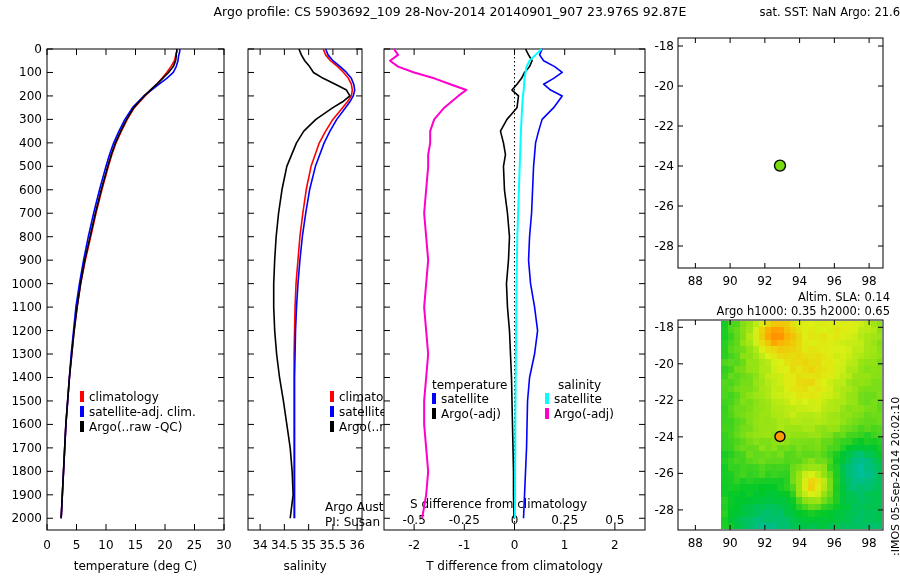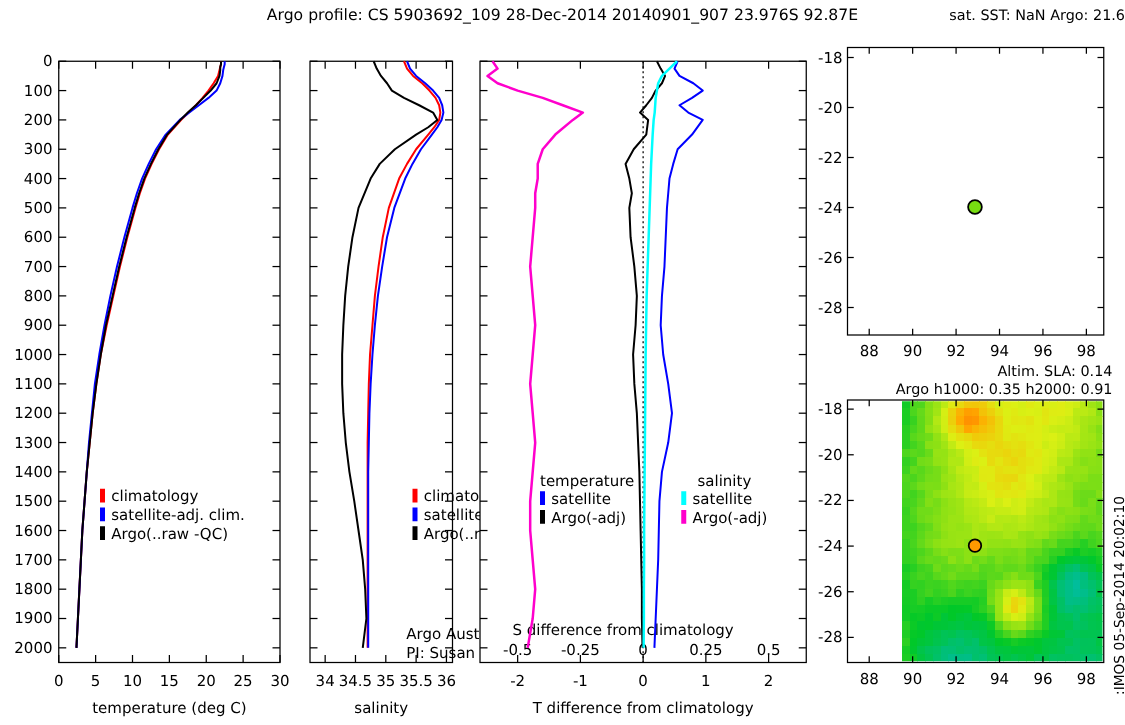--- a/index.html
+++ b/index.html
@@ -11,21 +11,21 @@
   .tick{font-size:12px;}
   .axlabel{font-size:12px;}
   .legtxt{font-size:12px;}
   .smalltitle{font-size:11.5px;text-align:right;}
   .rot{transform-origin:0 0;transform:rotate(-90deg);white-space:nowrap;font-size:11px;}
 </style>
 </head>
 <body>
 
 <div class="abs ttl" style="left:0;top:5px;">
-  <div>Argo profile: CS 5903692_109 28-Dec-2014 20140901_907 23.976S 92.87E</div>
+  <div>Argo profile: CS 5903692_109 28-Nov-2014 20140901_907 23.976S 92.87E</div>
 </div>
 
 <div class="abs" style="left:0;top:0;width:230px;height:580px;">
   <svg id="svg-temp" width="230" height="580">
       <rect x="47" y="49" width="177" height="481" fill="#fff" stroke="#000" stroke-width="1"></rect>
       <line x1="47" y1="49" x2="53" y2="49" stroke="#000" stroke-width="1"></line>
       <line x1="224" y1="49" x2="218" y2="49" stroke="#000" stroke-width="1"></line>
       <text x="42" y="53" font-size="12" fill="#000" class="tick" text-anchor="end" font-family="&quot;DejaVu Sans&quot;,&quot;Liberation Sans&quot;,sans-serif">0</text>
       <line x1="47" y1="72.46341463414635" x2="53" y2="72.46341463414635" stroke="#000" stroke-width="1"></line>
       <line x1="224" y1="72.46341463414635" x2="218" y2="72.46341463414635" stroke="#000" stroke-width="1"></line>
@@ -320,21 +320,21 @@
       <text x="14" y="209.99999999999997" font-size="12" fill="#000" class="tick" text-anchor="end" font-family="&quot;DejaVu Sans&quot;,&quot;Liberation Sans&quot;,sans-serif">-26</text>
       <line x1="18" y1="245.99999999999997" x2="23" y2="245.99999999999997" stroke="#000" stroke-width="1"></line>
       <line x1="223" y1="245.99999999999997" x2="218" y2="245.99999999999997" stroke="#000" stroke-width="1"></line>
       <text x="14" y="249.99999999999997" font-size="12" fill="#000" class="tick" text-anchor="end" font-family="&quot;DejaVu Sans&quot;,&quot;Liberation Sans&quot;,sans-serif">-28</text>
       <circle cx="119.97881355932213" cy="165.59999999999997" r="5.5" fill="#77dd11" stroke="#000" stroke-width="1.4"></circle>
     </svg>
 </div>
 
 <div class="abs" style="left:660px;top:286px;width:240px;height:294px;">
   <div class="smalltitle abs" style="left:0;top:4px;width:230px;">Altim. SLA: 0.14</div>
-  <div class="smalltitle abs" style="left:0;top:18px;width:230px;">Argo h1000: 0.35 h2000: 0.91</div>
+  <div class="smalltitle abs" style="left:0;top:18px;width:230px;">Argo h1000: 0.35 h2000: 0.65</div>
   <svg id="svg-sla" width="240" height="294">
       <defs>
         <clipPath id="slaclip">
           <rect x="19" y="35" width="203" height="208"></rect>
         </clipPath>
       </defs>
       <g clip-path="url(#slaclip)">
         <rect x="61.43" y="34.00" width="6.81" height="7.16" fill="rgb(17,203,38)" shape-rendering="crispEdges"></rect>
         <rect x="67.65" y="34.00" width="6.81" height="7.16" fill="rgb(78,214,29)" shape-rendering="crispEdges"></rect>
         <rect x="73.86" y="34.00" width="6.81" height="7.16" fill="rgb(79,214,29)" shape-rendering="crispEdges"></rect>

